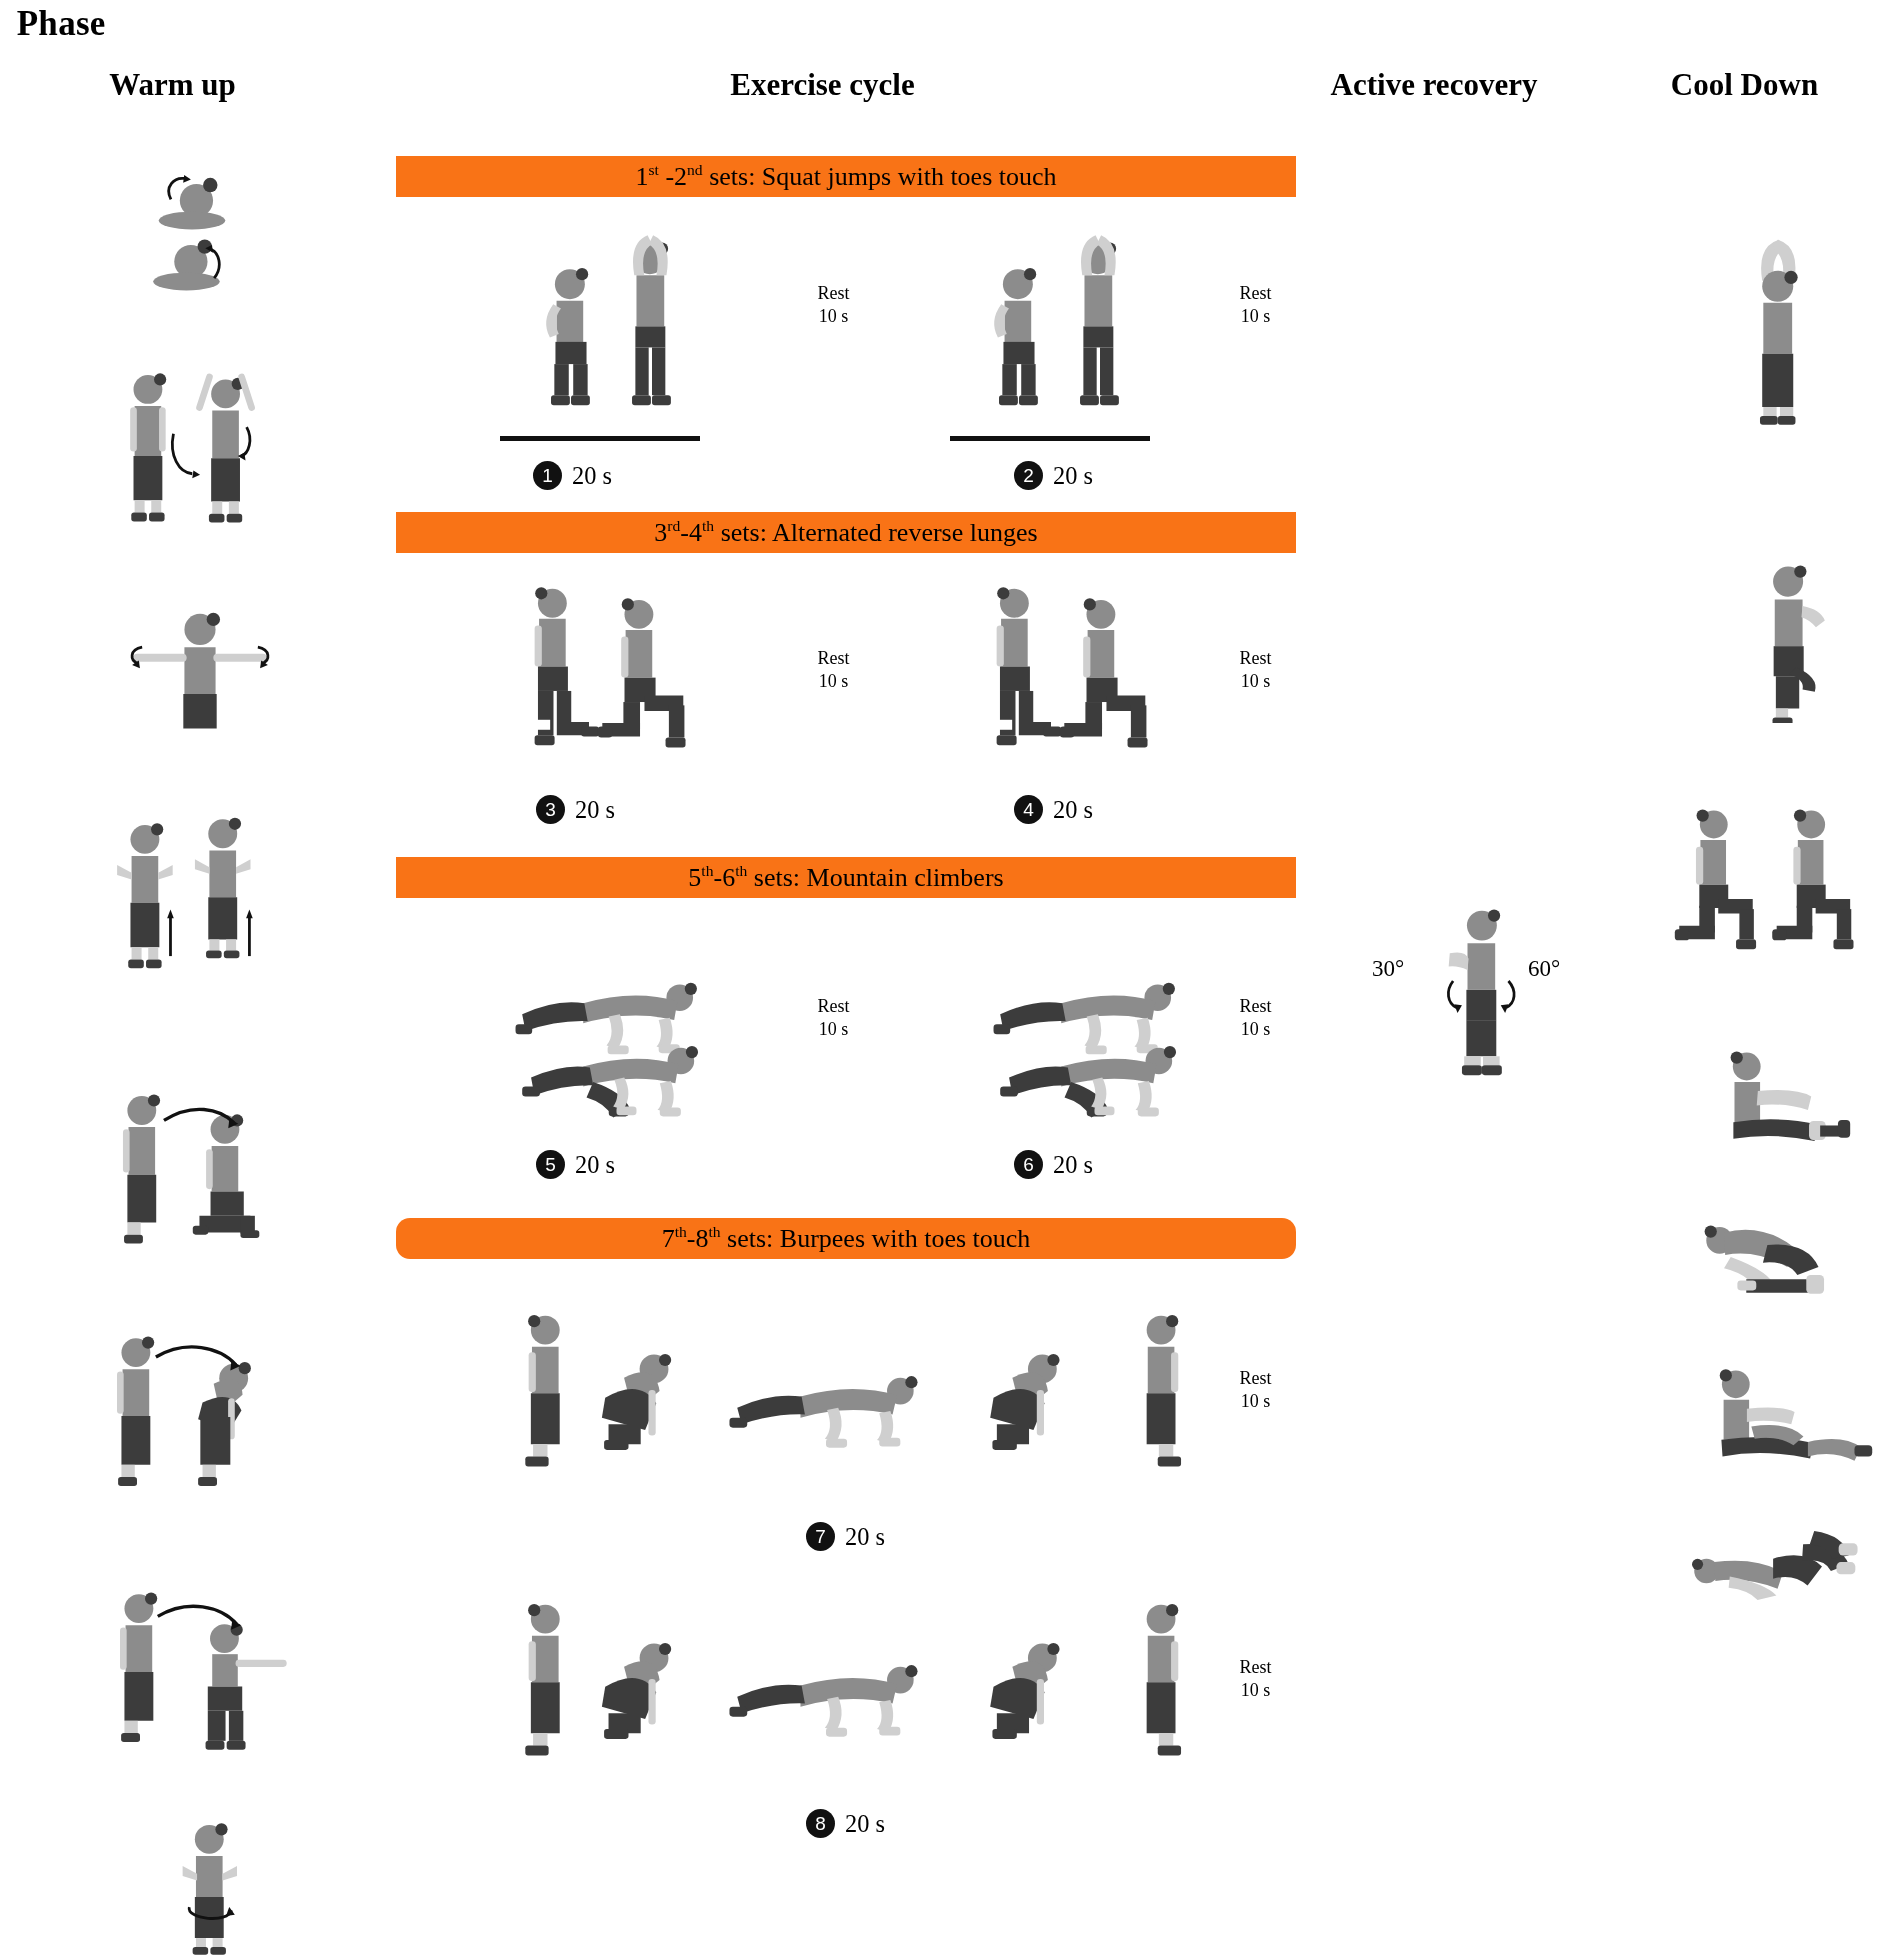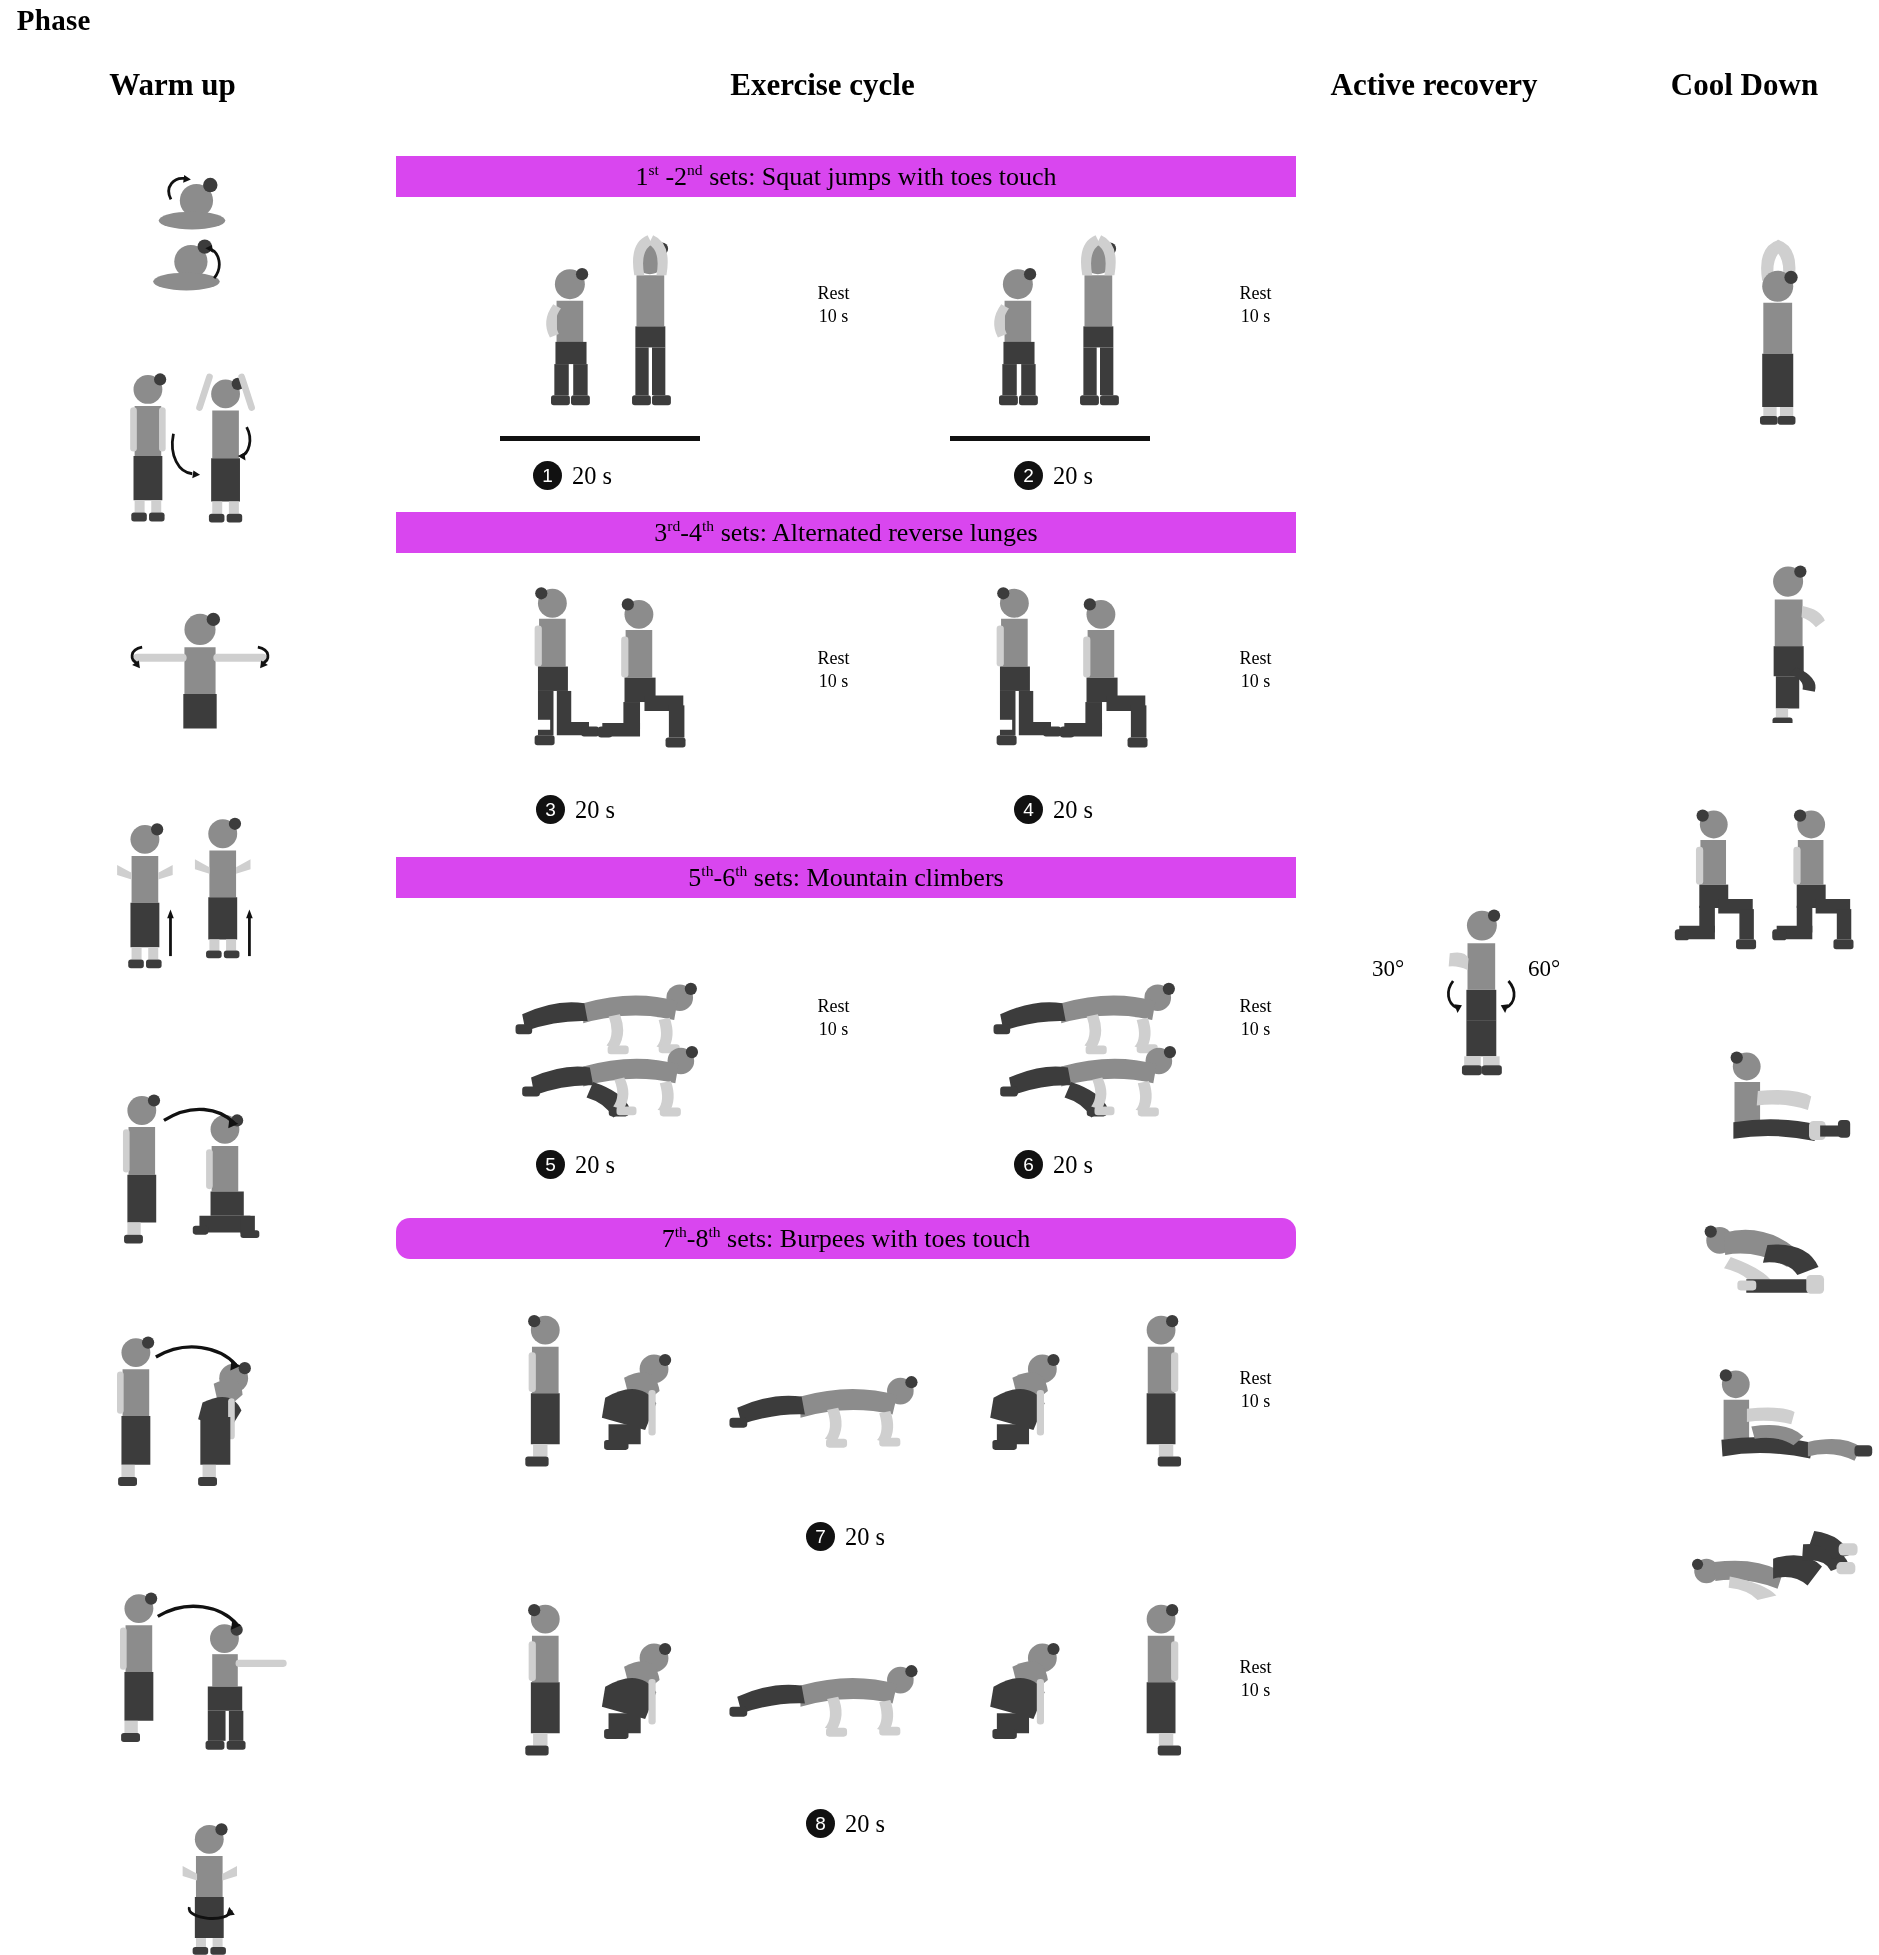--- a/index.html
+++ b/index.html
@@ -14,21 +14,21 @@
     font-family: "Liberation Serif", serif;
     color: #000000;
     overflow: hidden;
   }
 
   
   #phase-title {
     position: absolute;
     left: 16.7px;
     top: 4.4px;
-    font-size: 29px;
+    font-size: 35px;
     font-weight: bold;
     letter-spacing: 0.3px;
   }
   .col-header {
     position: absolute;
     font-size: 31px;
     font-weight: bold;
     text-align: center;
     white-space: nowrap;
   }
@@ -36,21 +36,21 @@
   #hdr-cycle     { left: 528px;  top: 67px; width: 589px; }
   #hdr-recovery  { left: 1295px; top: 67px; width: 278px; }
   #hdr-cooldown  { left: 1628px; top: 67px; width: 233px; }
 
   
   .set-bar {
     position: absolute;
     left: 396px;
     width: 900px;
     height: 41px;
-    background: #d946ef;
+    background: #f97316;
     display: flex;
     align-items: center;
     justify-content: center;
     font-size: 26px;
     white-space: nowrap;
   }
   .set-bar sup { font-size: 15.6px; vertical-align: super; }
   #bar-1 { top: 156px; }
   #bar-2 { top: 512px; }
   #bar-3 { top: 857px; }

